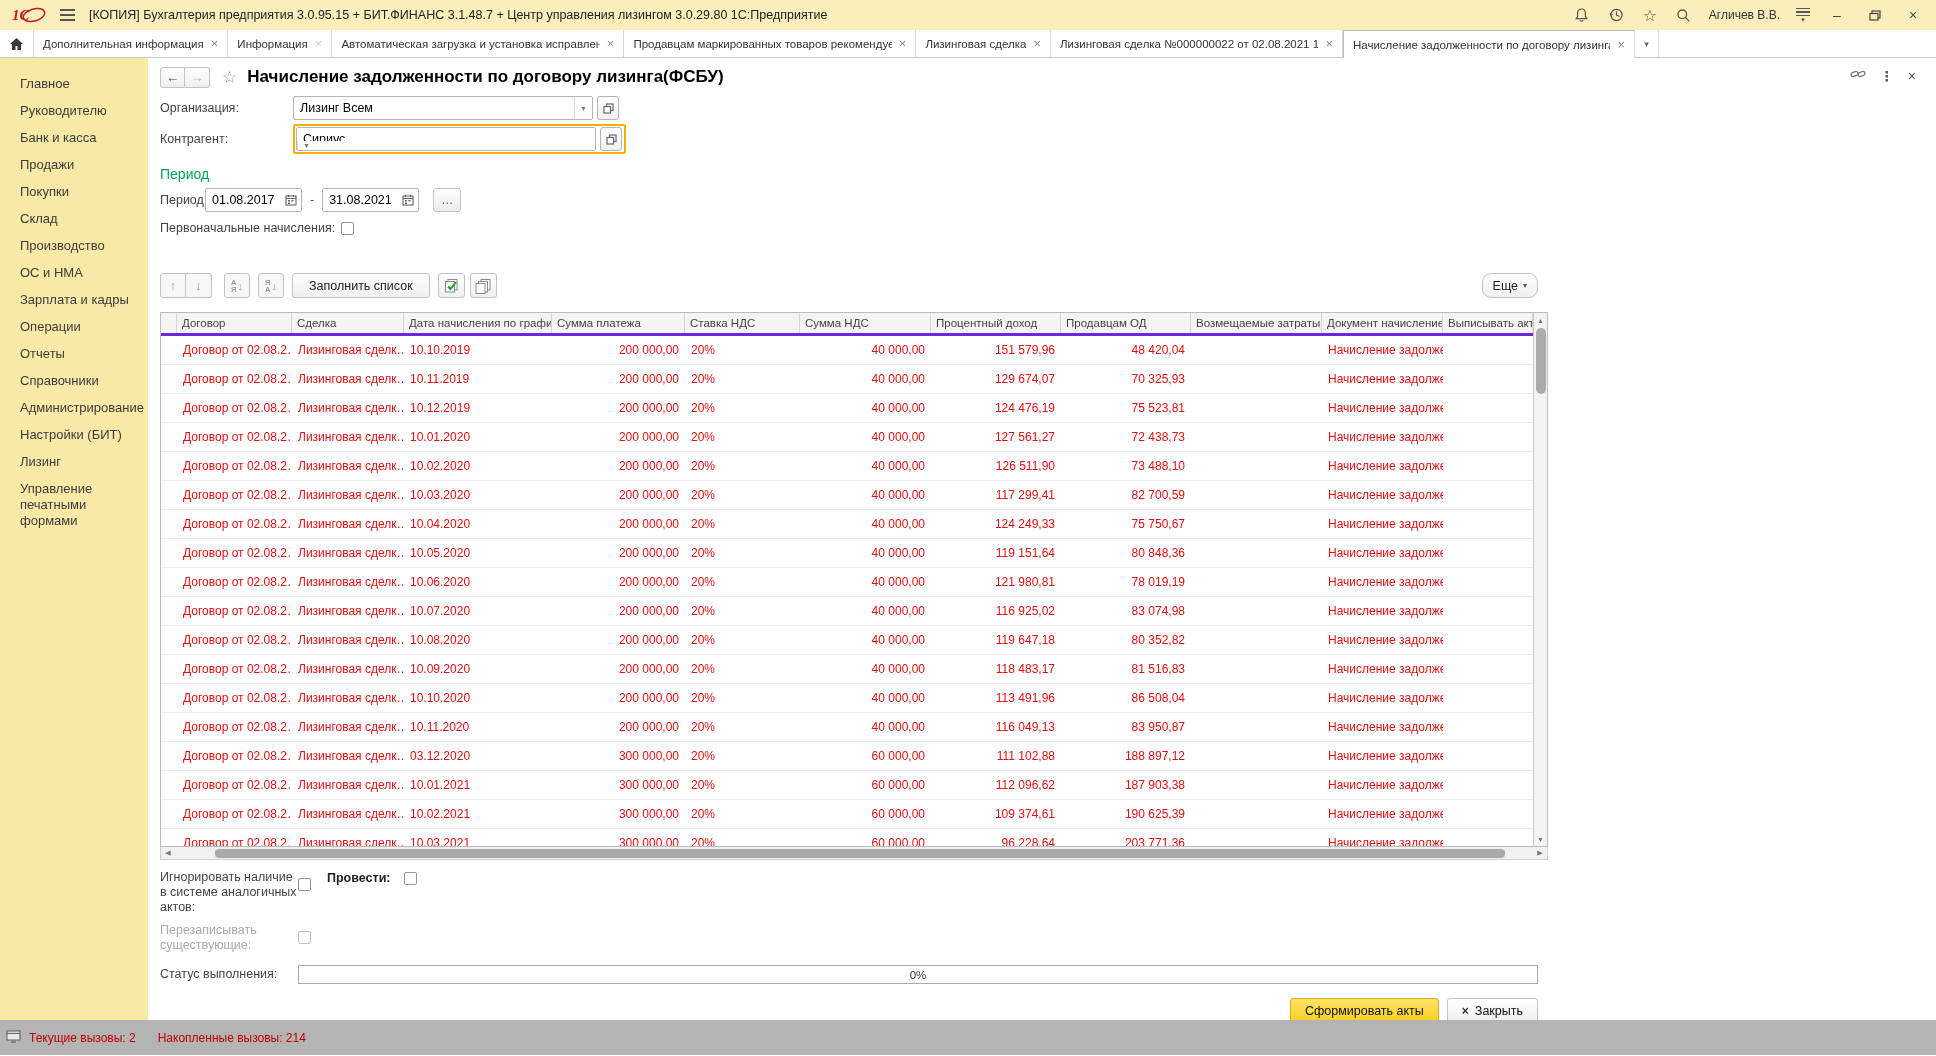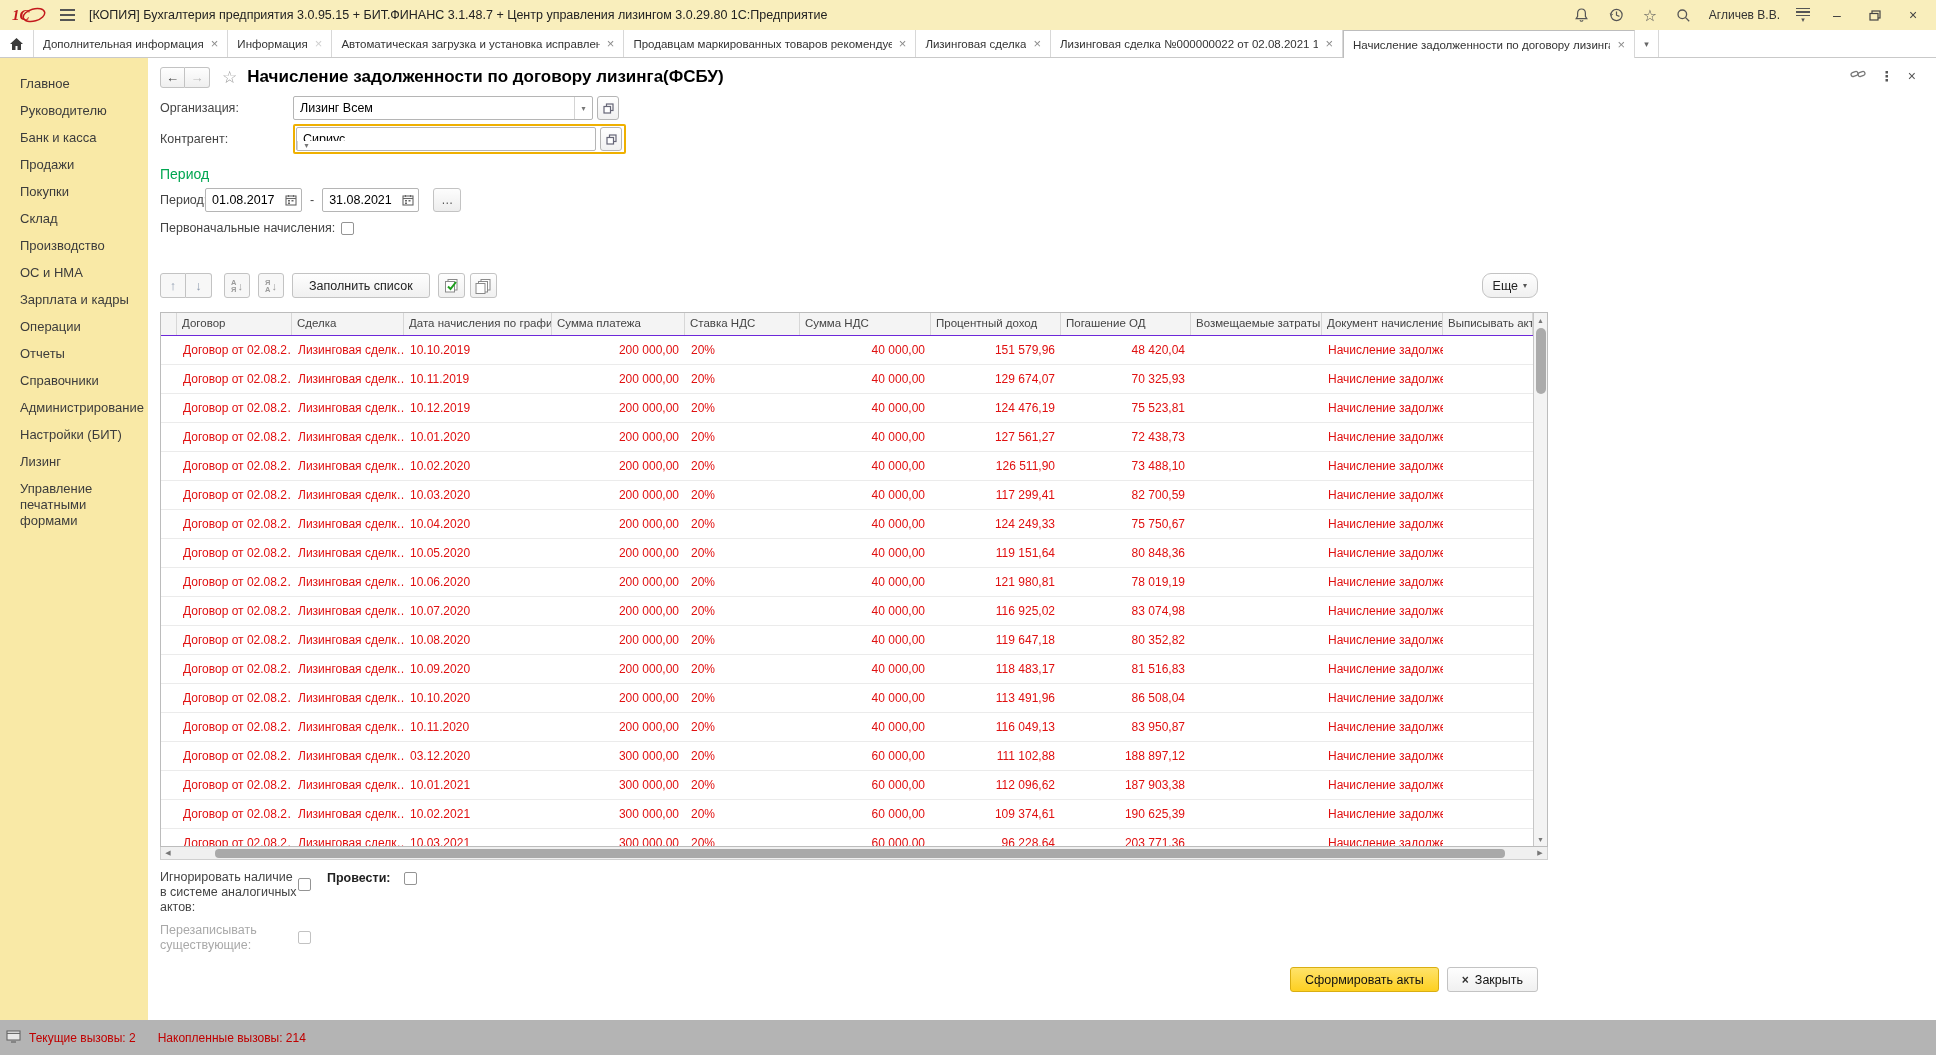--- a/index.html
+++ b/index.html
@@ -82,21 +82,21 @@
   .sortbtn { display:flex; align-items:center; gap:1px; }
   .sort-letters { display:flex; flex-direction:column; font-size:7.5px; line-height:7px; color:#9a9a9a; font-weight:bold; }
   .sort-arrow { font-size:11px; color:#9a9a9a; }
   .fillbtn { padding:0 16px; }
   .morebtn { margin-left:auto; padding:0 10px; gap:5px;border-radius:9px; }
   .morebtn .caret { font-size:8px; color:#555; }
 
   
   .tbl { display:flex; margin:14px 0 0 12px; border:1px solid #bcbcbc; width:1388px; background:#fff; }
   .tbl-main { width:1372px; overflow:hidden; }
-  .thead { display:grid; height:23px; background:#f4f4f4; border-bottom:1px solid #6d28d9; }
+  .thead { display:grid; height:23px; background:#f4f4f4; border-bottom:3px solid #6d28d9; }
   .hcell { font-size:11.5px; color:#444; padding:4px 5px 0; border-right:1px solid #d7d7d7; white-space:nowrap; overflow:hidden; }
   .tbody { height:510px; overflow:hidden; }
   .trow { display:grid; height:29px; border-bottom:1px solid #ebebeb; }
   .tcell { font-size:12px; color:#e01010; padding:7px 6px 0; white-space:nowrap; overflow:hidden; }
   .tcell.r { text-align:right; }
   .vscroll { width:14px; border-left:1px solid #c6c6c6; background:#f3f3f3; display:flex; flex-direction:column; align-items:center; }
   .vs-arrow { height:14px; display:flex; align-items:center; justify-content:center; font-size:7px; color:#777; width:100%; }
   .vs-thumb { width:10px; height:66px; background:#ababab; border-radius:5px; margin-top:1px; }
   .vs-track { flex:1; }
   .hscroll { margin-left:12px; width:1388px; height:13px; background:#f0f0f0; border:1px solid #cfcfcf; border-top:none; display:flex; align-items:center; }
@@ -390,21 +390,21 @@
           <div class="tbl-main">
             <div class="thead" style="grid-template-columns: 16px 115px 112px 148px 133px 115px 131px 130px 130px 131px 121px 90px;">
                 <div class="hcell"></div>
                 <div class="hcell">Договор</div>
                 <div class="hcell">Сделка</div>
                 <div class="hcell">Дата начисления по графику</div>
                 <div class="hcell">Сумма платежа</div>
                 <div class="hcell">Ставка НДС</div>
                 <div class="hcell">Сумма НДС</div>
                 <div class="hcell">Процентный доход</div>
-                <div class="hcell">Погашение ОД</div>
+                <div class="hcell">Продавцам ОД</div>
                 <div class="hcell">Возмещаемые затраты</div>
                 <div class="hcell">Документ начисление</div>
                 <div class="hcell">Выписывать акт</div>
               </div>
             <div class="tbody">
                 <div class="trow" style="grid-template-columns: 16px 115px 112px 148px 133px 115px 131px 130px 130px 131px 121px 90px;">
                   <div class="tcell"></div>
                   <div class="tcell">Договор от 02.08.2…</div>
                   <div class="tcell">Лизинговая сделк…</div>
                   <div class="tcell">10.10.2019</div>
@@ -673,20 +673,26 @@
 
         <div class="f-row">
           <span class="f-label">Игнорировать наличие в системе аналогичных актов:</span>
           <span class="cb mt8"></span>
           <span class="conduct">Провести:</span>
           <span class="cb mt2"></span>
         </div>
         <div class="f-row" style="margin-top:8px;">
           <span class="f-label dis">Перезаписывать существующие:</span>
           <span class="cb dis mt8"></span>
+        </div>
+        <div class="statusrow">
+          <span class="f-label">Статус выполнения:</span>
+          <span class="progress">
+              <span>0%</span>
+            </span>
         </div>
         <div class="btnrow">
           <span class="btn primary">Сформировать акты</span>
           <span class="btn">
               <span class="x">×</span>
               <span>Закрыть</span>
             </span>
         </div>
       </div>
     </div>

